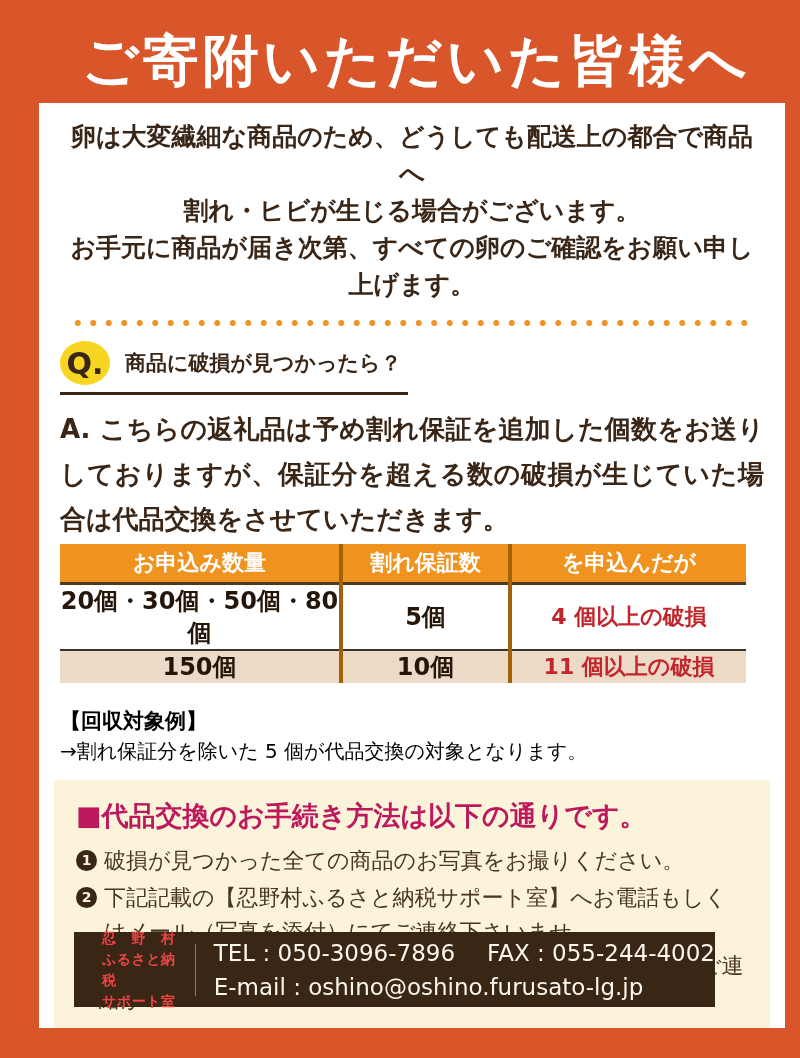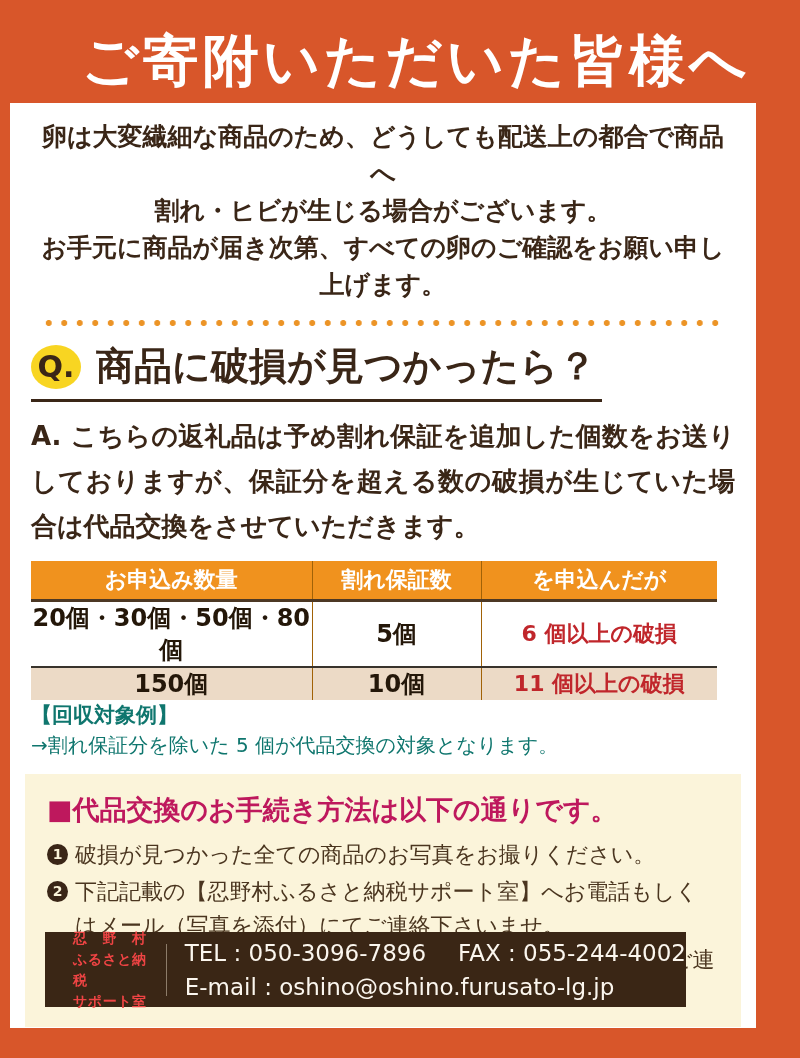--- a/index.html
+++ b/index.html
@@ -3,51 +3,51 @@
 <meta charset="utf-8">
 <style>
   * { margin:0; padding:0; box-sizing:border-box; }
   html,body { width:800px; height:1058px; }
   body { font-family:"DejaVu Sans","Liberation Sans",sans-serif; }
   .page { position:relative; width:800px; height:1058px; background:#d8562a; overflow:hidden; }
 
   .title { position:absolute; top:24px; left:16px; width:100%; text-align:center;
            color:#ffffff; font-size:56px; font-weight:700; letter-spacing:4px; }
 
-  .panel { position:absolute; left:10px; top:103px; width:746px; height:925px;
+  .panel { position:absolute; left:39px; top:103px; width:746px; height:925px;
            background:#ffffff; padding:0 21px; overflow:hidden; }
 
   .intro { margin-top:15px; text-align:center; color:#3a2617; font-weight:700;
            font-size:25px; line-height:37px; }
 
   .dots { height:8px; margin:16px 10px 0 10px;
           background-image:radial-gradient(circle,#ec9426 2.7px,rgba(0,0,0,0) 3.3px);
           background-size:15.5px 8px; background-repeat:repeat-x; background-position:left center; }
 
   .q-row { margin-top:14px; }
   .q-underline { display:inline-block; border-bottom:3px solid #3a2617; padding-bottom:7px; padding-right:6px; }
   .q-badge { display:inline-flex; width:50px; height:44px; background:#f8d522; border-radius:50%;
              align-items:center; justify-content:center; color:#3a2617; font-weight:700;
              font-size:30px; margin-right:10px; vertical-align:middle; }
-  .q-text { font-size:38px; font-weight:700; color:#3a2617; vertical-align:middle; }
+  .q-text { font-size:21px; font-weight:700; color:#3a2617; vertical-align:middle; }
 
   .answer { margin-top:12px; font-size:26px; font-weight:700; color:#3a2617;
             line-height:45px; text-align:justify; }
 
-  table.guarantee { margin-top:12px; width:686px; border-collapse:collapse; table-layout:fixed; }
+  table.guarantee { margin-top:2px; width:686px; border-collapse:collapse; table-layout:fixed; }
   table.guarantee col.c1 { width:281px; } table.guarantee col.c2 { width:169px; } table.guarantee col.c3 { width:236px; }
   table.guarantee th { background:#f0921e; color:#ffffff; font-size:22px; font-weight:700; height:39px; }
   table.guarantee td { font-size:24px; font-weight:700; color:#241709; text-align:center; height:31px; background:#ffffff; }
-  table.guarantee th + th, table.guarantee td + td { border-left:1px solid #a16207; }
+  table.guarantee th + th, table.guarantee td + td { border-left:4px solid #a16207; }
   table.guarantee thead tr { border-bottom:3px solid #4c3824; }
   table.guarantee tbody tr:first-child { border-bottom:2px solid #38332c; }
   table.guarantee tbody tr.alt td { background:#ecdac6; }
   table.guarantee td.red { color:#c0262b; font-size:22px; }
 
-  .example { margin-top:0; color:#0f766e; font-size:20px; line-height:30px; }
+  .example { margin-top:23px; color:#000000; font-size:20px; line-height:30px; }
   .example-heading { font-weight:700; font-size:21px; }
 
   .procedure-box { margin:14px -6px 0 -6px; background:#fbf4da; padding:14px 22px 16px; }
   .proc-heading { font-size:27px; font-weight:700; color:#be185d; margin:4px 0 10px; }
   .step { position:relative; padding-left:28px; font-size:22px; line-height:34px;
           color:#4a351f; margin-top:3px; }
   .step-num { position:absolute; left:0; top:6px; width:21px; height:21px; border-radius:50%;
               background:#3a2617; color:#fbf4da; font-size:14px; font-weight:700;
               display:flex; align-items:center; justify-content:center; }
   .note  { padding-left:23px; font-size:22px; line-height:34px; color:#4a351f; }
@@ -96,21 +96,21 @@
         <tr>
           <th>お申込み数量</th>
           <th>割れ保証数</th>
           <th>を申込んだが</th>
         </tr>
       </thead>
       <tbody>
         <tr>
           <td>20個・30個・50個・80個</td>
           <td>5個</td>
-          <td class="red">6 個以上の破損</td>
+          <td class="red">4 個以上の破損</td>
         </tr>
         <tr class="alt">
           <td>150個</td>
           <td>10個</td>
           <td class="red">11 個以上の破損</td>
         </tr>
       </tbody>
     </table>
 
     <div class="example">

